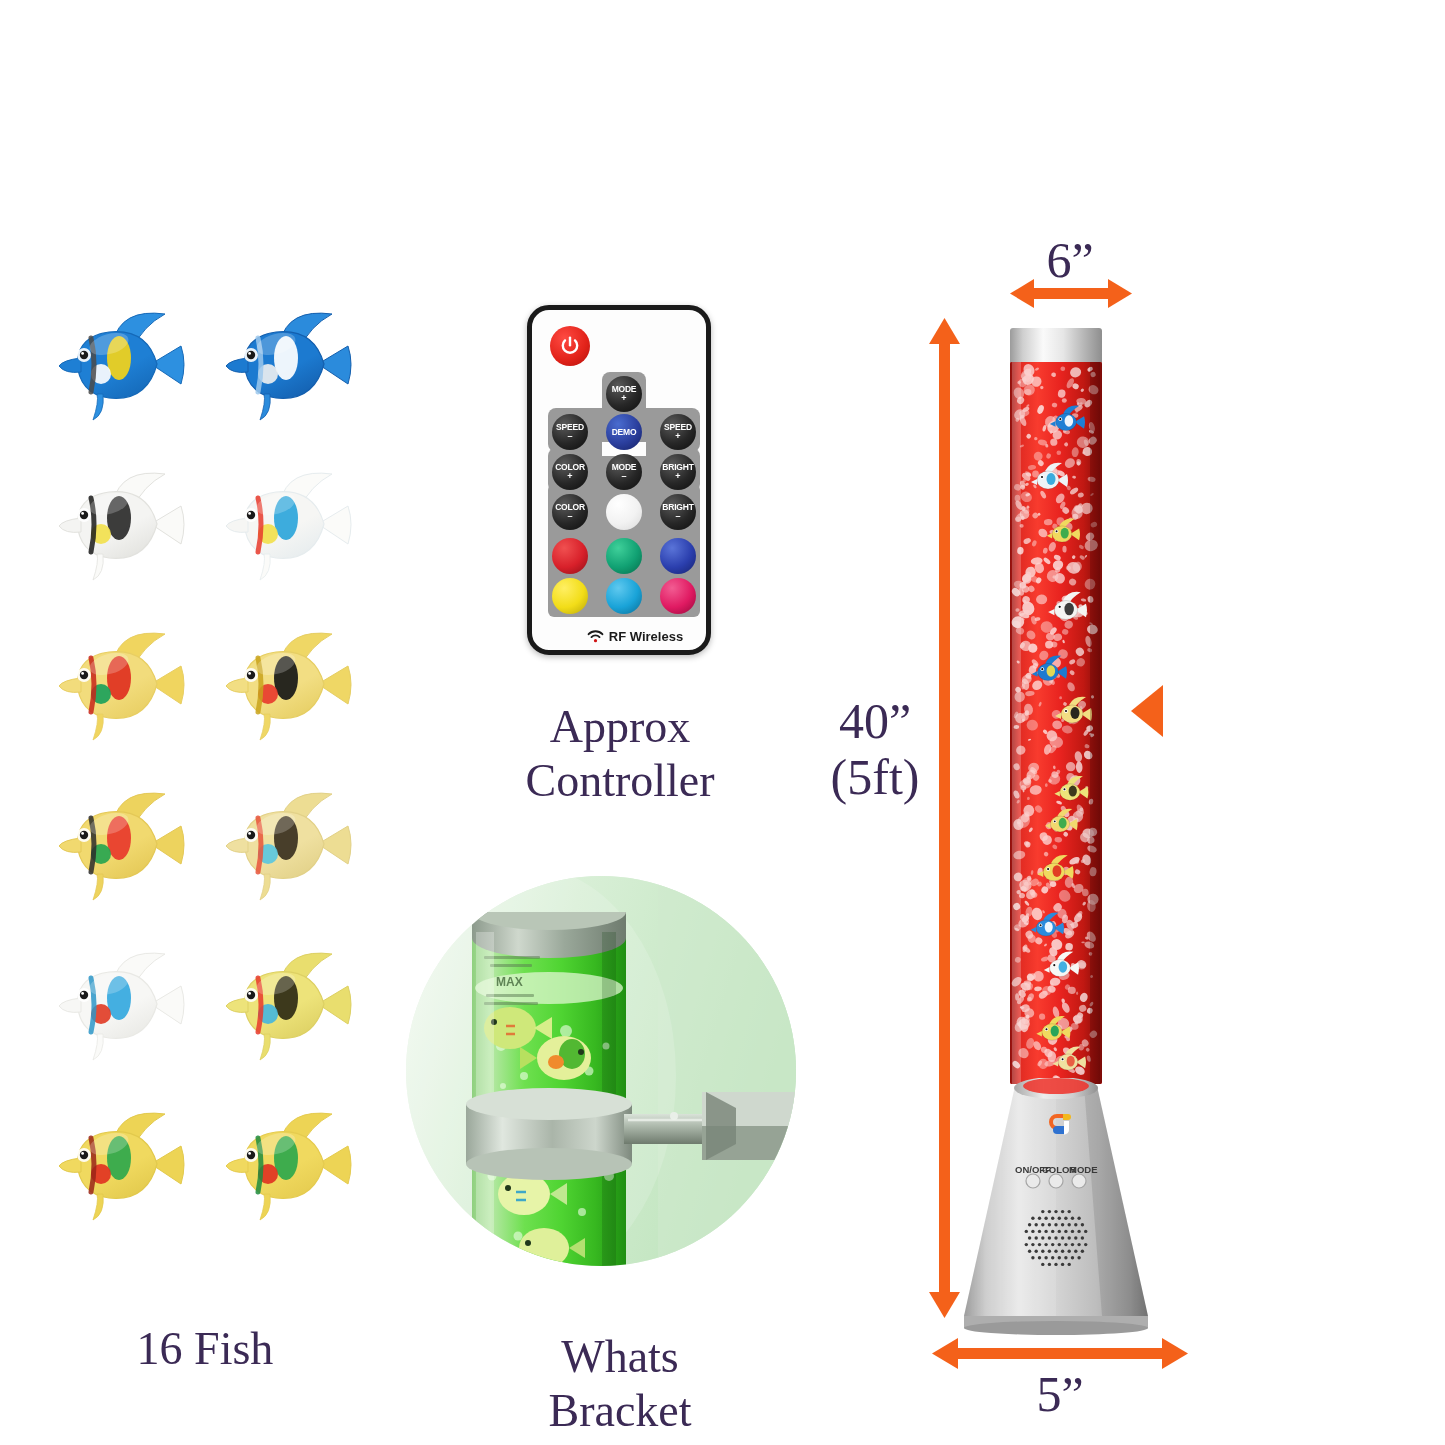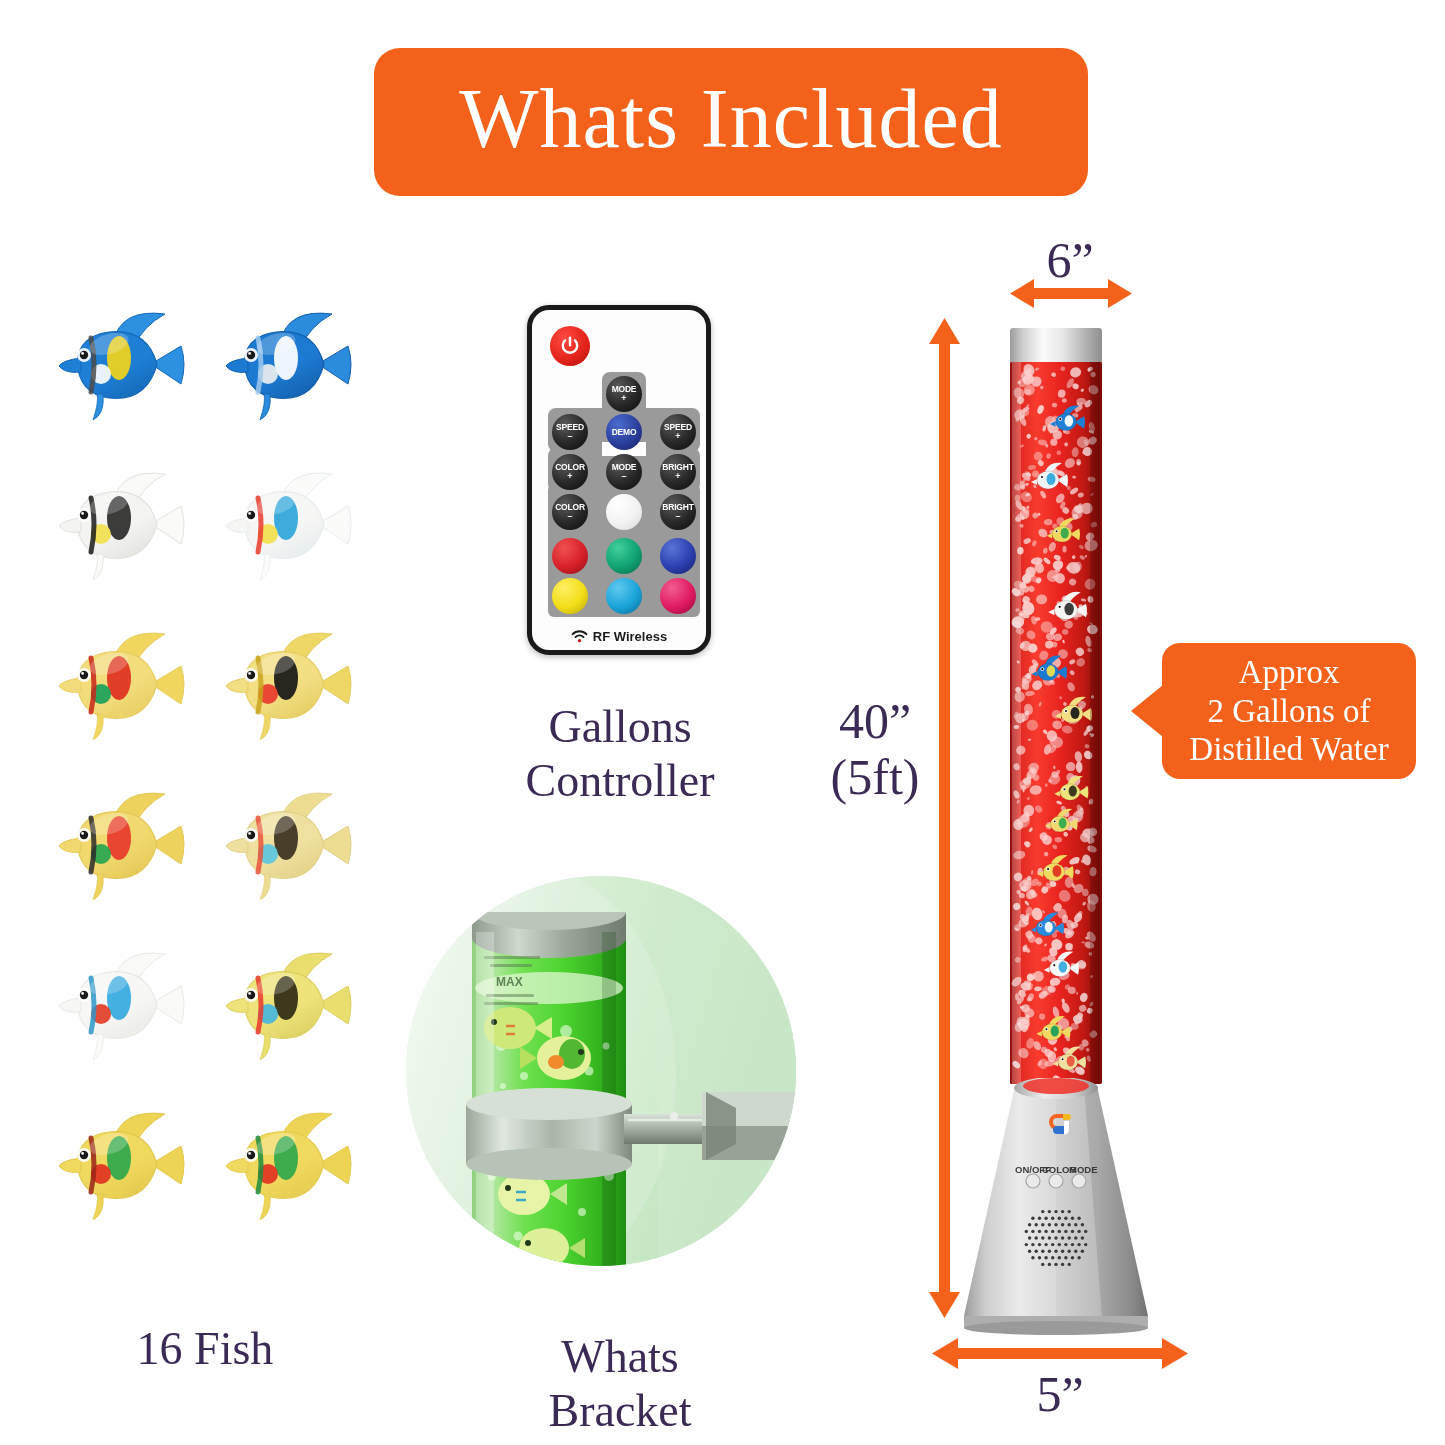--- a/index.html
+++ b/index.html
@@ -100,21 +100,21 @@
   .btn.dark { background: radial-gradient(circle at 34% 28%, #5a5a5a 0%, #272727 55%, #0d0d0d 100%); }
   .btn.blue { background: radial-gradient(circle at 34% 28%, #4a6ccf 0%, #2b3f9e 55%, #141f63 100%); text-align: right; }
   .btn.white { background: radial-gradient(circle at 34% 28%, #ffffff 0%, #f2f2f2 55%, #d9d9d9 100%); }
   .btn.c-red    { background: radial-gradient(circle at 34% 28%, #f05050 0%, #d8202a 55%, #8e0f16 100%); }
   .btn.c-green  { background: radial-gradient(circle at 34% 28%, #3fd09a 0%, #11a173 55%, #066b4a 100%); }
   .btn.c-blue   { background: radial-gradient(circle at 34% 28%, #5a74d8 0%, #2b3fae 55%, #16216e 100%); }
   .btn.c-yellow { background: radial-gradient(circle at 34% 28%, #ffef63 0%, #f2dd18 55%, #b7a508 100%); }
   .btn.c-cyan   { background: radial-gradient(circle at 34% 28%, #5fc9ef 0%, #19a3d8 55%, #0b6b92 100%); }
   .btn.c-pink   { background: radial-gradient(circle at 34% 28%, #f25c92 0%, #e01a62 55%, #95083a 100%); }
   #remote-footer {
-    position: absolute; left: 0; bottom: 6px; width: 100%;
+    position: absolute; left: 16px; bottom: 6px; width: 100%;
     display: flex; align-items: center; justify-content: center; gap: 5px;
   }
   #remote-footer .rf-text {
     font-family: "Liberation Sans", sans-serif;
     font-size: 13px; font-weight: bold; color: #1b1b1b;
   }
   #remote-caption { left: 470px; top: 700px; width: 300px; }
 
   
   #bracket-photo {
@@ -179,23 +179,20 @@
   }
 
   
   #arrow-layer { position: absolute; left: 0; top: 0; width: 1445px; height: 1445px; pointer-events: none; }
 </style>
 </head>
 <body>
 
 <div id="stage">
 
-  <div id="header-banner">
-    <div id="header-title">Whats Included</div>
-  </div>
 
   <div id="fish-grid">
       <div class="fish-cell">
         <svg width="150" height="128" viewBox="0 0 150 128">
     <defs>
       <linearGradient id="fg0" x1="0.2" y1="0.05" x2="0.8" y2="1">
         <stop offset="0%" stop-color="#1E7FD4"></stop>
         <stop offset="55%" stop-color="#1E7FD4"></stop>
         <stop offset="100%" stop-color="#1569B8"></stop>
       </linearGradient>
@@ -655,21 +652,21 @@
       <svg width="17" height="13" viewBox="0 0 17 13">
         <path d="M1.6 4.2 A9.5 9.5 0 0 1 15.4 4.2" fill="none" stroke="#1b1b1b" stroke-width="1.9" stroke-linecap="round"></path>
         <path d="M4.5 7.1 A5.6 5.6 0 0 1 12.5 7.1" fill="none" stroke="#1b1b1b" stroke-width="1.9" stroke-linecap="round"></path>
         <circle cx="8.5" cy="10.7" r="1.6" fill="#d01414"></circle>
       </svg>
       <span class="rf-text">RF Wireless</span>
     </div>
   </div>
 
   <div class="caption" id="remote-caption">
-    <div>Gallons</div>
+    <div>Approx</div>
     <div>Controller</div>
   </div>
 
   <div id="bracket-photo">
     <svg width="390" height="390" viewBox="0 0 390 390">
       <defs>
         <linearGradient id="wallG" x1="0" y1="0" x2="1" y2="0.3">
           <stop offset="0%" stop-color="#f4faf3"></stop>
           <stop offset="42%" stop-color="#d8efd6"></stop>
           <stop offset="100%" stop-color="#bfe4bd"></stop>
@@ -1580,25 +1577,20 @@
       </svg>
       <div id="base-labels">
           <div class="base-btn-label" style="left: 63px; top: 86px;">ON/OFF</div>
           <div class="base-btn-label" style="left: 90px; top: 86px;">COLOR</div>
           <div class="base-btn-label" style="left: 117px; top: 86px;">MODE</div>
         </div>
     </div>
   </div>
 
   <div id="callout-tail"></div>
-  <div id="water-callout">
-    <div class="line">Approx</div>
-    <div class="line">2 Gallons of</div>
-    <div class="line">Distilled Water</div>
-  </div>
 
   <div class="dim-label" id="dim-width-top" style="left:1000px; top:232px; width:140px;">6”</div>
 
   <div class="dim-label" id="dim-height" style="left:790px; top:693px; width:170px;">
     <div>40”</div>
     <div>(5ft)</div>
   </div>
 
   <div class="dim-label" id="dim-width-base" style="left:985px; top:1366px; width:150px;">5”</div>
 

